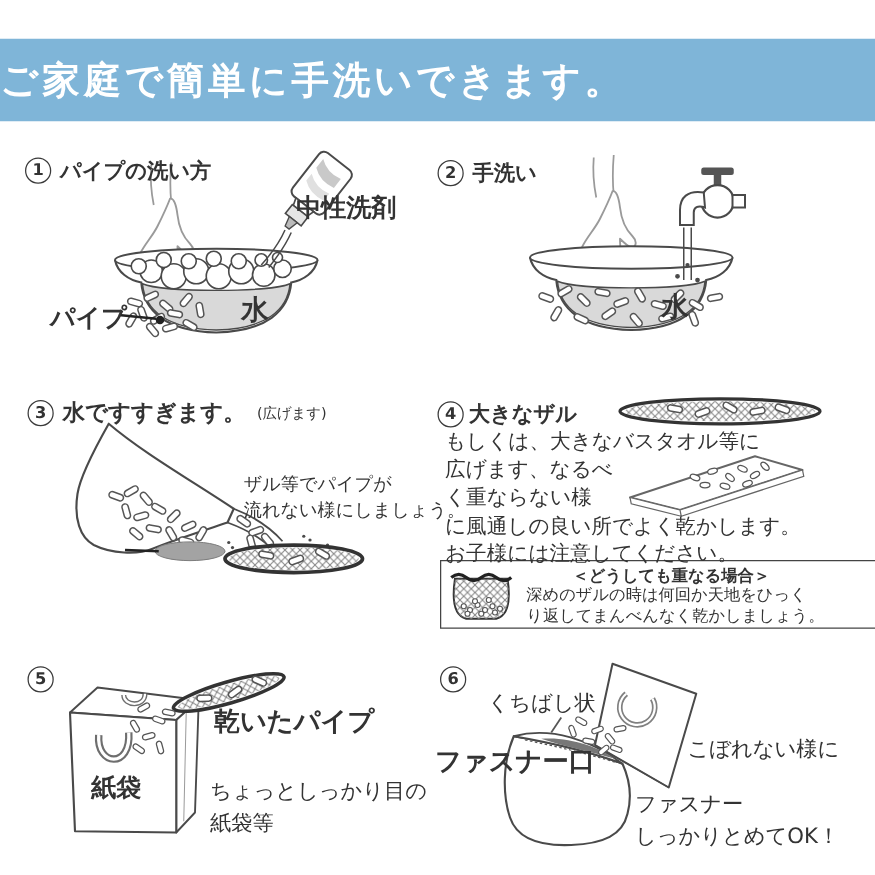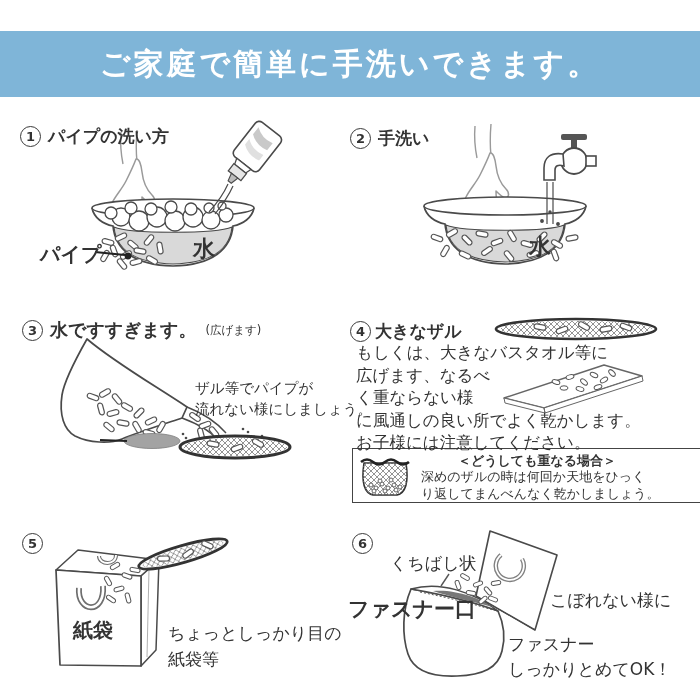--- a/index.html
+++ b/index.html
@@ -3,21 +3,21 @@
 <meta charset="utf-8">
 <style>
   :root{
     --header-bg:#7FB5D8; --header-text:#FFFFFF; --outline:#4A4A4A;
     --water-fill:#D9D9D9; --cloth-fill:#A3A3A3; --text:#333333;
   }
   html,body{margin:0;padding:0;background:#fff;}
   .page{position:relative;width:700px;height:700px;background:#fff;overflow:hidden;
         font-family:"DejaVu Sans","Liberation Sans",sans-serif;color:var(--text);}
   .header{position:absolute;left:0;top:31px;width:700px;height:66px;background:var(--header-bg);
-          display:flex;align-items:center;justify-content:center;}
+          display:flex;align-items:center;}
   .header-title{color:var(--header-text);font-size:30px;font-weight:bold;letter-spacing:3px;}
   .step-title{position:absolute;display:flex;align-items:center;gap:7px;font-size:17px;
               font-weight:600;color:var(--text);white-space:nowrap;}
   .num{display:inline-flex;width:19px;height:19px;border:1.7px solid #3a3a3a;border-radius:50%;
        align-items:center;justify-content:center;font-size:13px;font-weight:600;line-height:1;
        flex:0 0 auto;background:#fff;}
   .tnote{font-size:11.5px;font-weight:500;margin-left:2px;}
   .lbl{position:absolute;color:var(--text);white-space:pre-line;line-height:1.45;}
   .bold{font-weight:700;}
   svg{position:absolute;overflow:visible;}
@@ -303,20 +303,21 @@
         <use href="#bead" transform="translate(148,69) rotate(20) scale(0.8)"></use>
       <use href="#bead" transform="translate(113,55) rotate(70) scale(0.8)"></use>
         <use href="#bead" transform="translate(151,53) rotate(-10) scale(0.8)"></use>
     </g>
   </svg>
 
   <div class="step-title" style="left:20px;top:125px;">
     <span class="num">1</span>
     <span>パイプの洗い方</span>
   </div>
+  <span class="lbl bold" style="left:237px;top:152px;font-size:20px;">中性洗剤</span>
   <span class="lbl bold" style="left:40px;top:240px;font-size:20px;">パイプ</span>
   <span class="lbl bold" style="left:193px;top:233px;font-size:22px;">水</span>
 
   <div class="step-title" style="left:350px;top:127px;">
     <span class="num">2</span>
     <span>手洗い</span>
   </div>
   <span class="lbl bold" style="left:529px;top:231px;font-size:22px;">水</span>
 
   <div class="step-title" style="left:22px;top:318px;">
@@ -331,20 +332,21 @@
     <span class="num">4</span>
     <span>大きなザル</span>
   </div>
   <span class="lbl" style="left:356px;top:342px;font-size:16.5px;font-weight:500;line-height:22.5px;">もしくは、大きなバスタオル等に
 広げます、なるべ
 く重ならない様
 に風通しの良い所でよく乾かします。
 お子様には注意してください。</span>
 
   <span class="num" style="position:absolute;left:22px;top:533px;">5</span>
+  <span class="lbl bold" style="left:171px;top:562px;font-size:21px;">乾いたパイプ</span>
   <span class="lbl bold" style="left:73px;top:616px;font-size:20px;">紙袋</span>
   <span class="lbl" style="left:168px;top:620px;font-size:17px;font-weight:500;line-height:1.55;">ちょっとしっかり目の
 紙袋等</span>
 
   <span class="num" style="position:absolute;left:352px;top:533px;">6</span>
   <span class="lbl" style="left:390px;top:551px;font-size:17px;font-weight:500;">くちばし状</span>
   <span class="lbl bold" style="left:348px;top:594px;font-size:21px;">ファスナー口</span>
   <span class="lbl" style="left:550px;top:588px;font-size:17px;font-weight:500;">こぼれない様に</span>
   <span class="lbl" style="left:508px;top:632px;font-size:17px;font-weight:500;line-height:1.45;">ファスナー
 しっかりとめてOK！</span>

